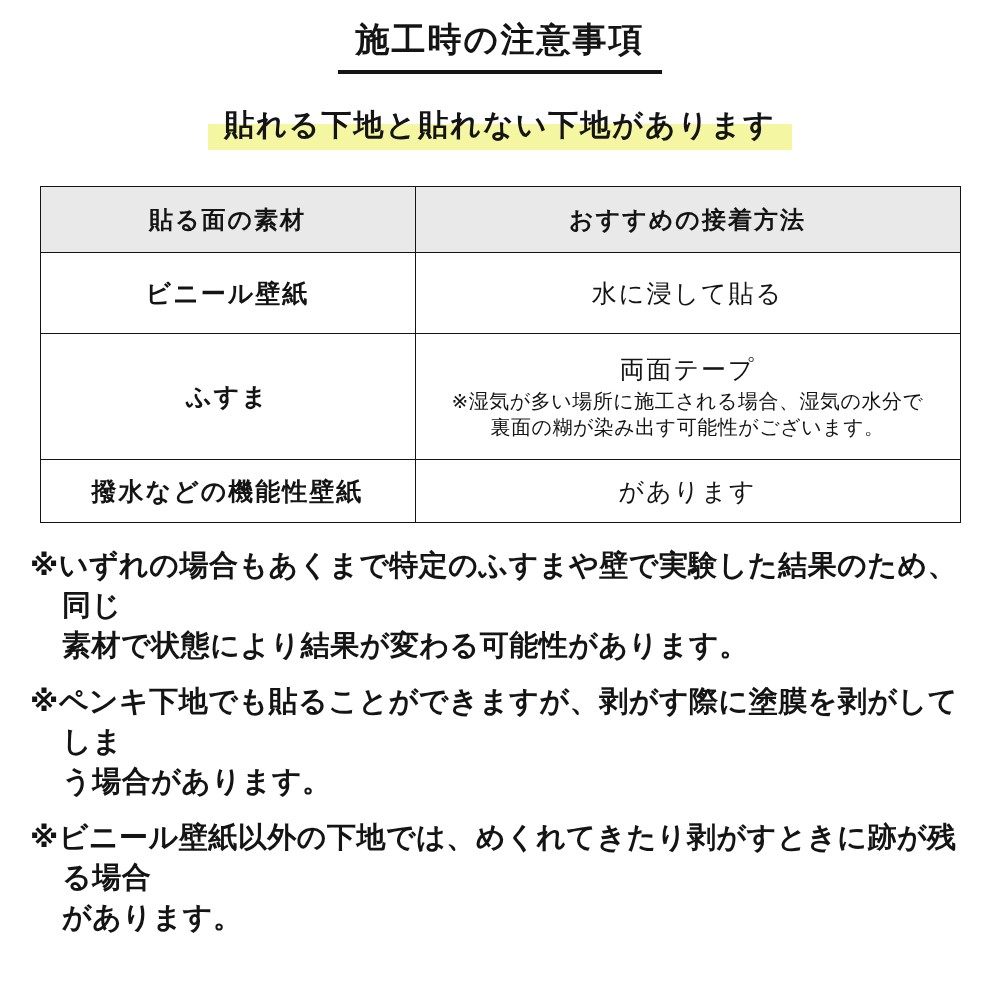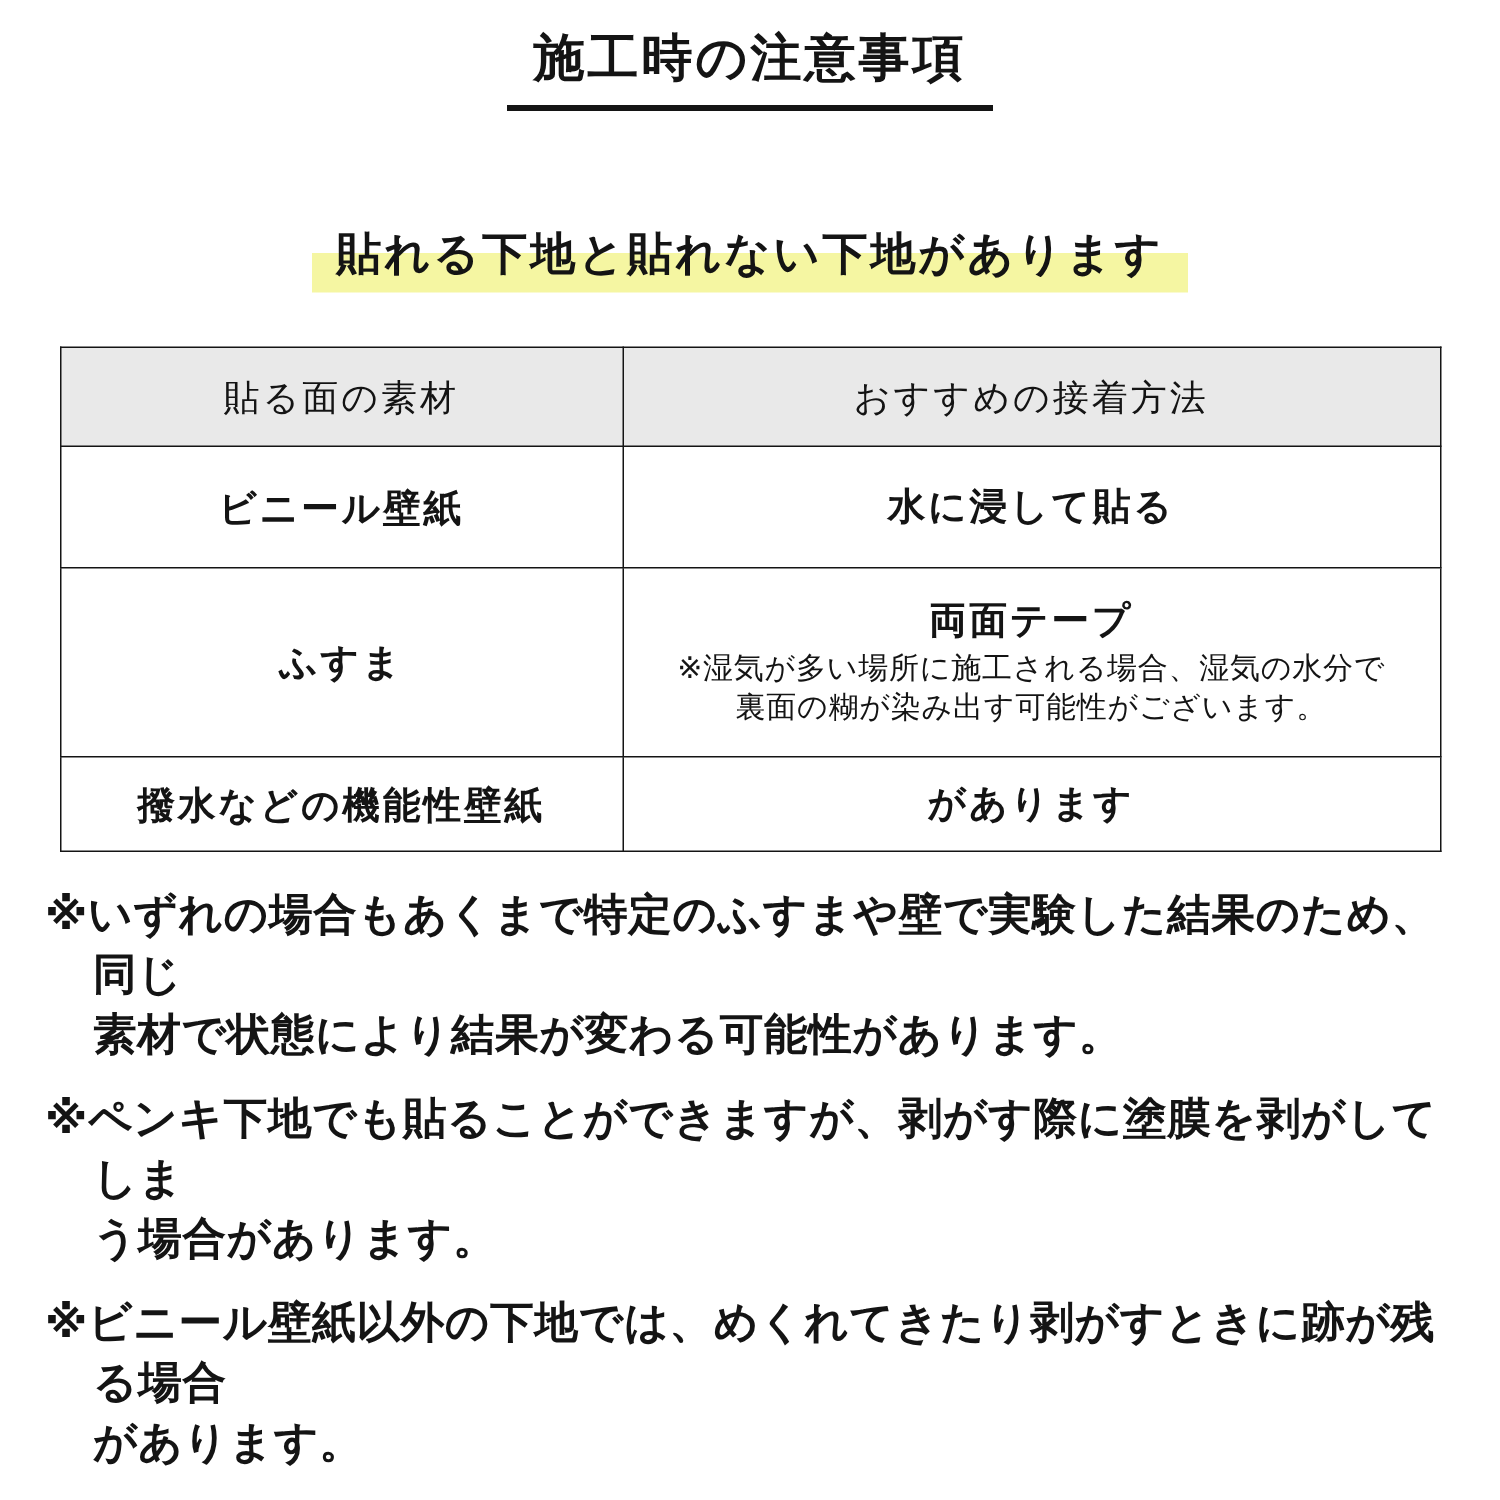--- a/index.html
+++ b/index.html
@@ -32,57 +32,56 @@
   
   .subtitle-wrap{text-align:center;margin-top:31px;}
   .subtitle{
     display:inline-block;
     font-size:30px;
     font-weight:700;
     letter-spacing:2px;
     line-height:1.32;
     padding:0 16px 6px 16px;
     background:linear-gradient(to bottom,transparent 42%,var(--highlight) 42%);
-    margin-top:45px;
   }
 
   
   table.adhesion{
     width:920px;
     margin:36px auto 0 auto;
     border-collapse:collapse;
     table-layout:fixed;
   }
   table.adhesion th,table.adhesion td{
     border:1.5px solid var(--border);
     text-align:center;
     vertical-align:middle;
   }
   table.adhesion col.c-material{width:375px;}
   table.adhesion col.c-method{width:545px;}
   table.adhesion th{
     background:var(--header-bg);
     height:66px;
     font-size:24px;
-    font-weight:400;
+    font-weight:700;
     letter-spacing:2px;
   }
   tr.r-0 td{height:81px;}
   tr.r-1 td{height:126px;}
   tr.r-2 td{height:90px;}
   tr.r-3 td{height:63px;}
   tr.r-4 td{height:85px;}
   td.material{
     font-size:25px;
     font-weight:600;
     letter-spacing:2px;
   }
   .method-main{
     font-size:25px;
-    font-weight:700;
+    font-weight:400;
     letter-spacing:2px;
     line-height:1.3;
   }
   .method-note{
     font-size:20px;
     font-weight:400;
     letter-spacing:0.5px;
     line-height:1.3;
     margin-top:3px;
     white-space:pre-line;

